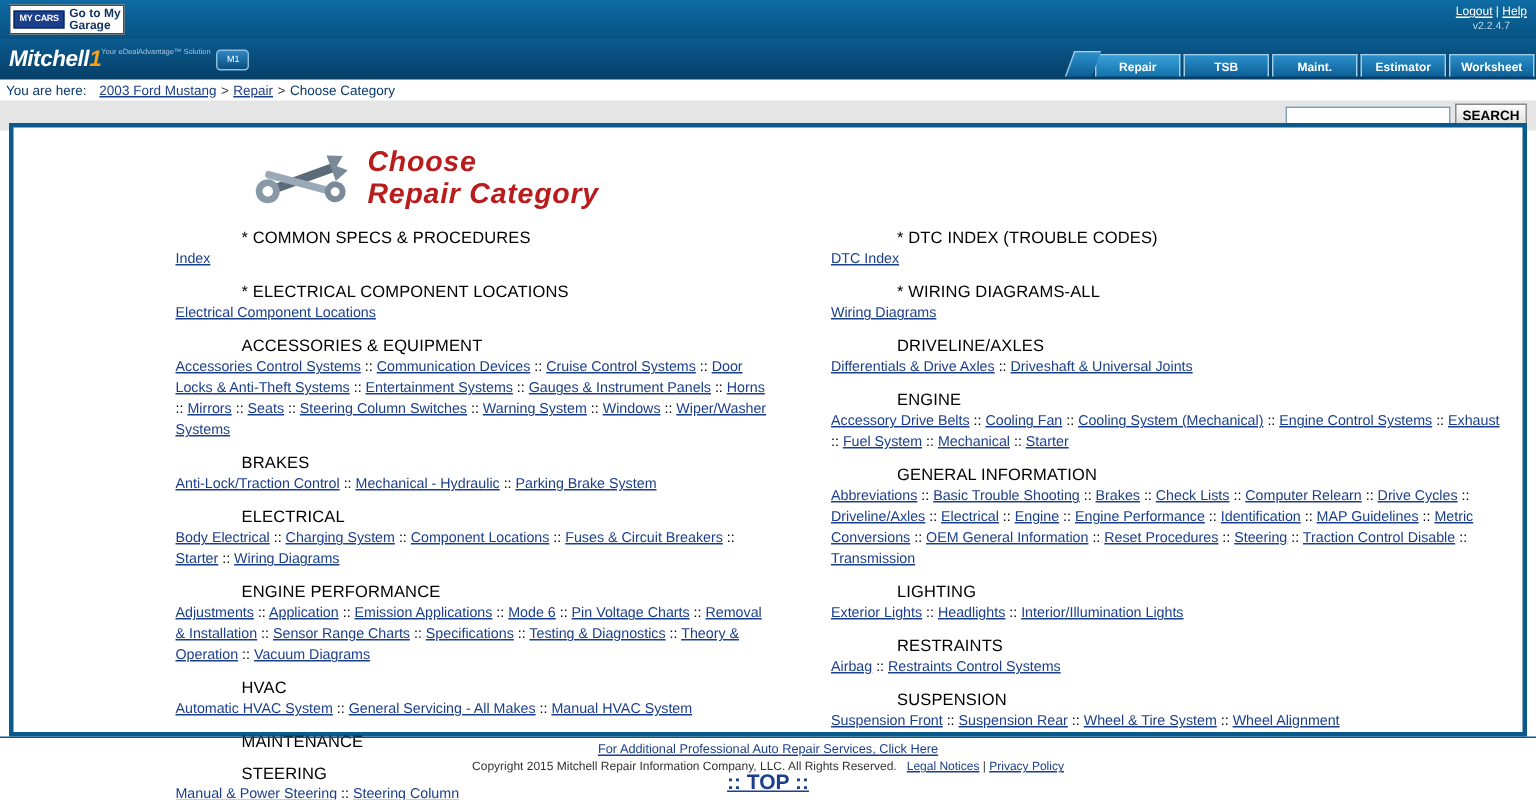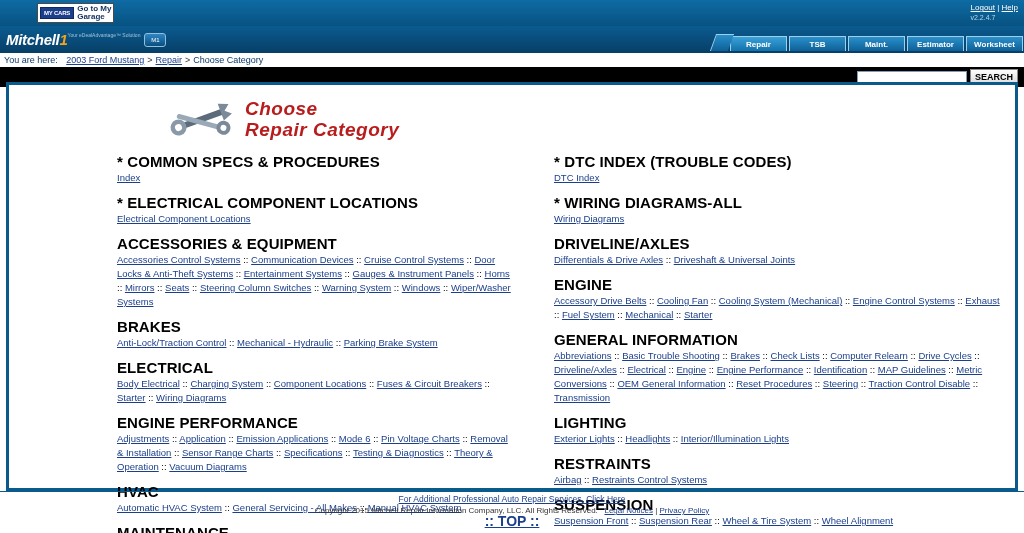--- a/index.html
+++ b/index.html
@@ -22,21 +22,20 @@
     display: flex; align-items: center; justify-content: space-between;
     padding: 0 6px;
   }
   .garage-btn {
     background: #ffffff;
     border: 1px solid #4a4a4a;
     height: 20px;
     display: flex; align-items: center;
     padding: 0 2px;
     gap: 3px;
-    margin-left: 31px;
   }
   .garage-logo {
     background: #1b3f8b;
     color: #ffffff;
     font-size: 6px;
     font-weight: bold;
     padding: 2px 3px;
     line-height: 6px;
     letter-spacing: -0.2px;
     border: 1px solid #0c2a63;
@@ -44,21 +43,21 @@
   .garage-text {
     color: #10325f;
     font-size: 8px;
     font-weight: bold;
     line-height: 8px;
     text-align: left;
   }
   .topright {
     color: #ffffff;
     font-size: 8px;
-    text-align: left;
+    text-align: center;
     line-height: 10px;
   }
   .topright a { color:#ffffff; text-decoration: underline; }
   .ver { color:#bcd7ea; font-size: 7px; }
 
   
   .brandbar {
     height: 27px;
     background: #0a4f7f;
     background: linear-gradient(#0b5b90, #063f67);
@@ -114,21 +113,21 @@
     border-bottom: 1px solid #ffffff;
   }
   .crumbbar a { color:#1b3f8b; }
   .crumbbar .sep { margin: 0 3px; color:#333; }
 
   
   .searchrow {
     height: 20px;
     display:flex; align-items:center; justify-content:flex-end;
     padding-right: 6px;
-    background: #000000;
+    background: #e5e5e5;
   }
   .search-input {
     width: 110px; height: 13px;
     border: 1px solid #7f9db9;
     font-size: 9px;
     padding: 0 2px;
   }
   .search-btn {
     margin-left: 3px;
     height: 16px;
@@ -170,25 +169,26 @@
   .columns {
     display: flex;
     padding: 6px 0 0 0;
   }
   .col { width: 50%; }
   .col.left { padding-left: 100px; }
   .col.right { padding-left: 42px; }
 
   .group { margin-bottom: 9px; }
   .group-head {
-    font-size: 15px;
-    font-weight: bold;
+    font-size: 11px;
+    font-weight: normal;
     color: #000000;
     margin-bottom: 1px;
     letter-spacing: 0.1px;
+    margin-left: 44px;
   }
   .group-links {
     font-size: 9.5px;
     line-height: 14px;
     color: #000000;
   }
   .group-links a {
     color: #1b3f8b;
     text-decoration: underline;
   }

